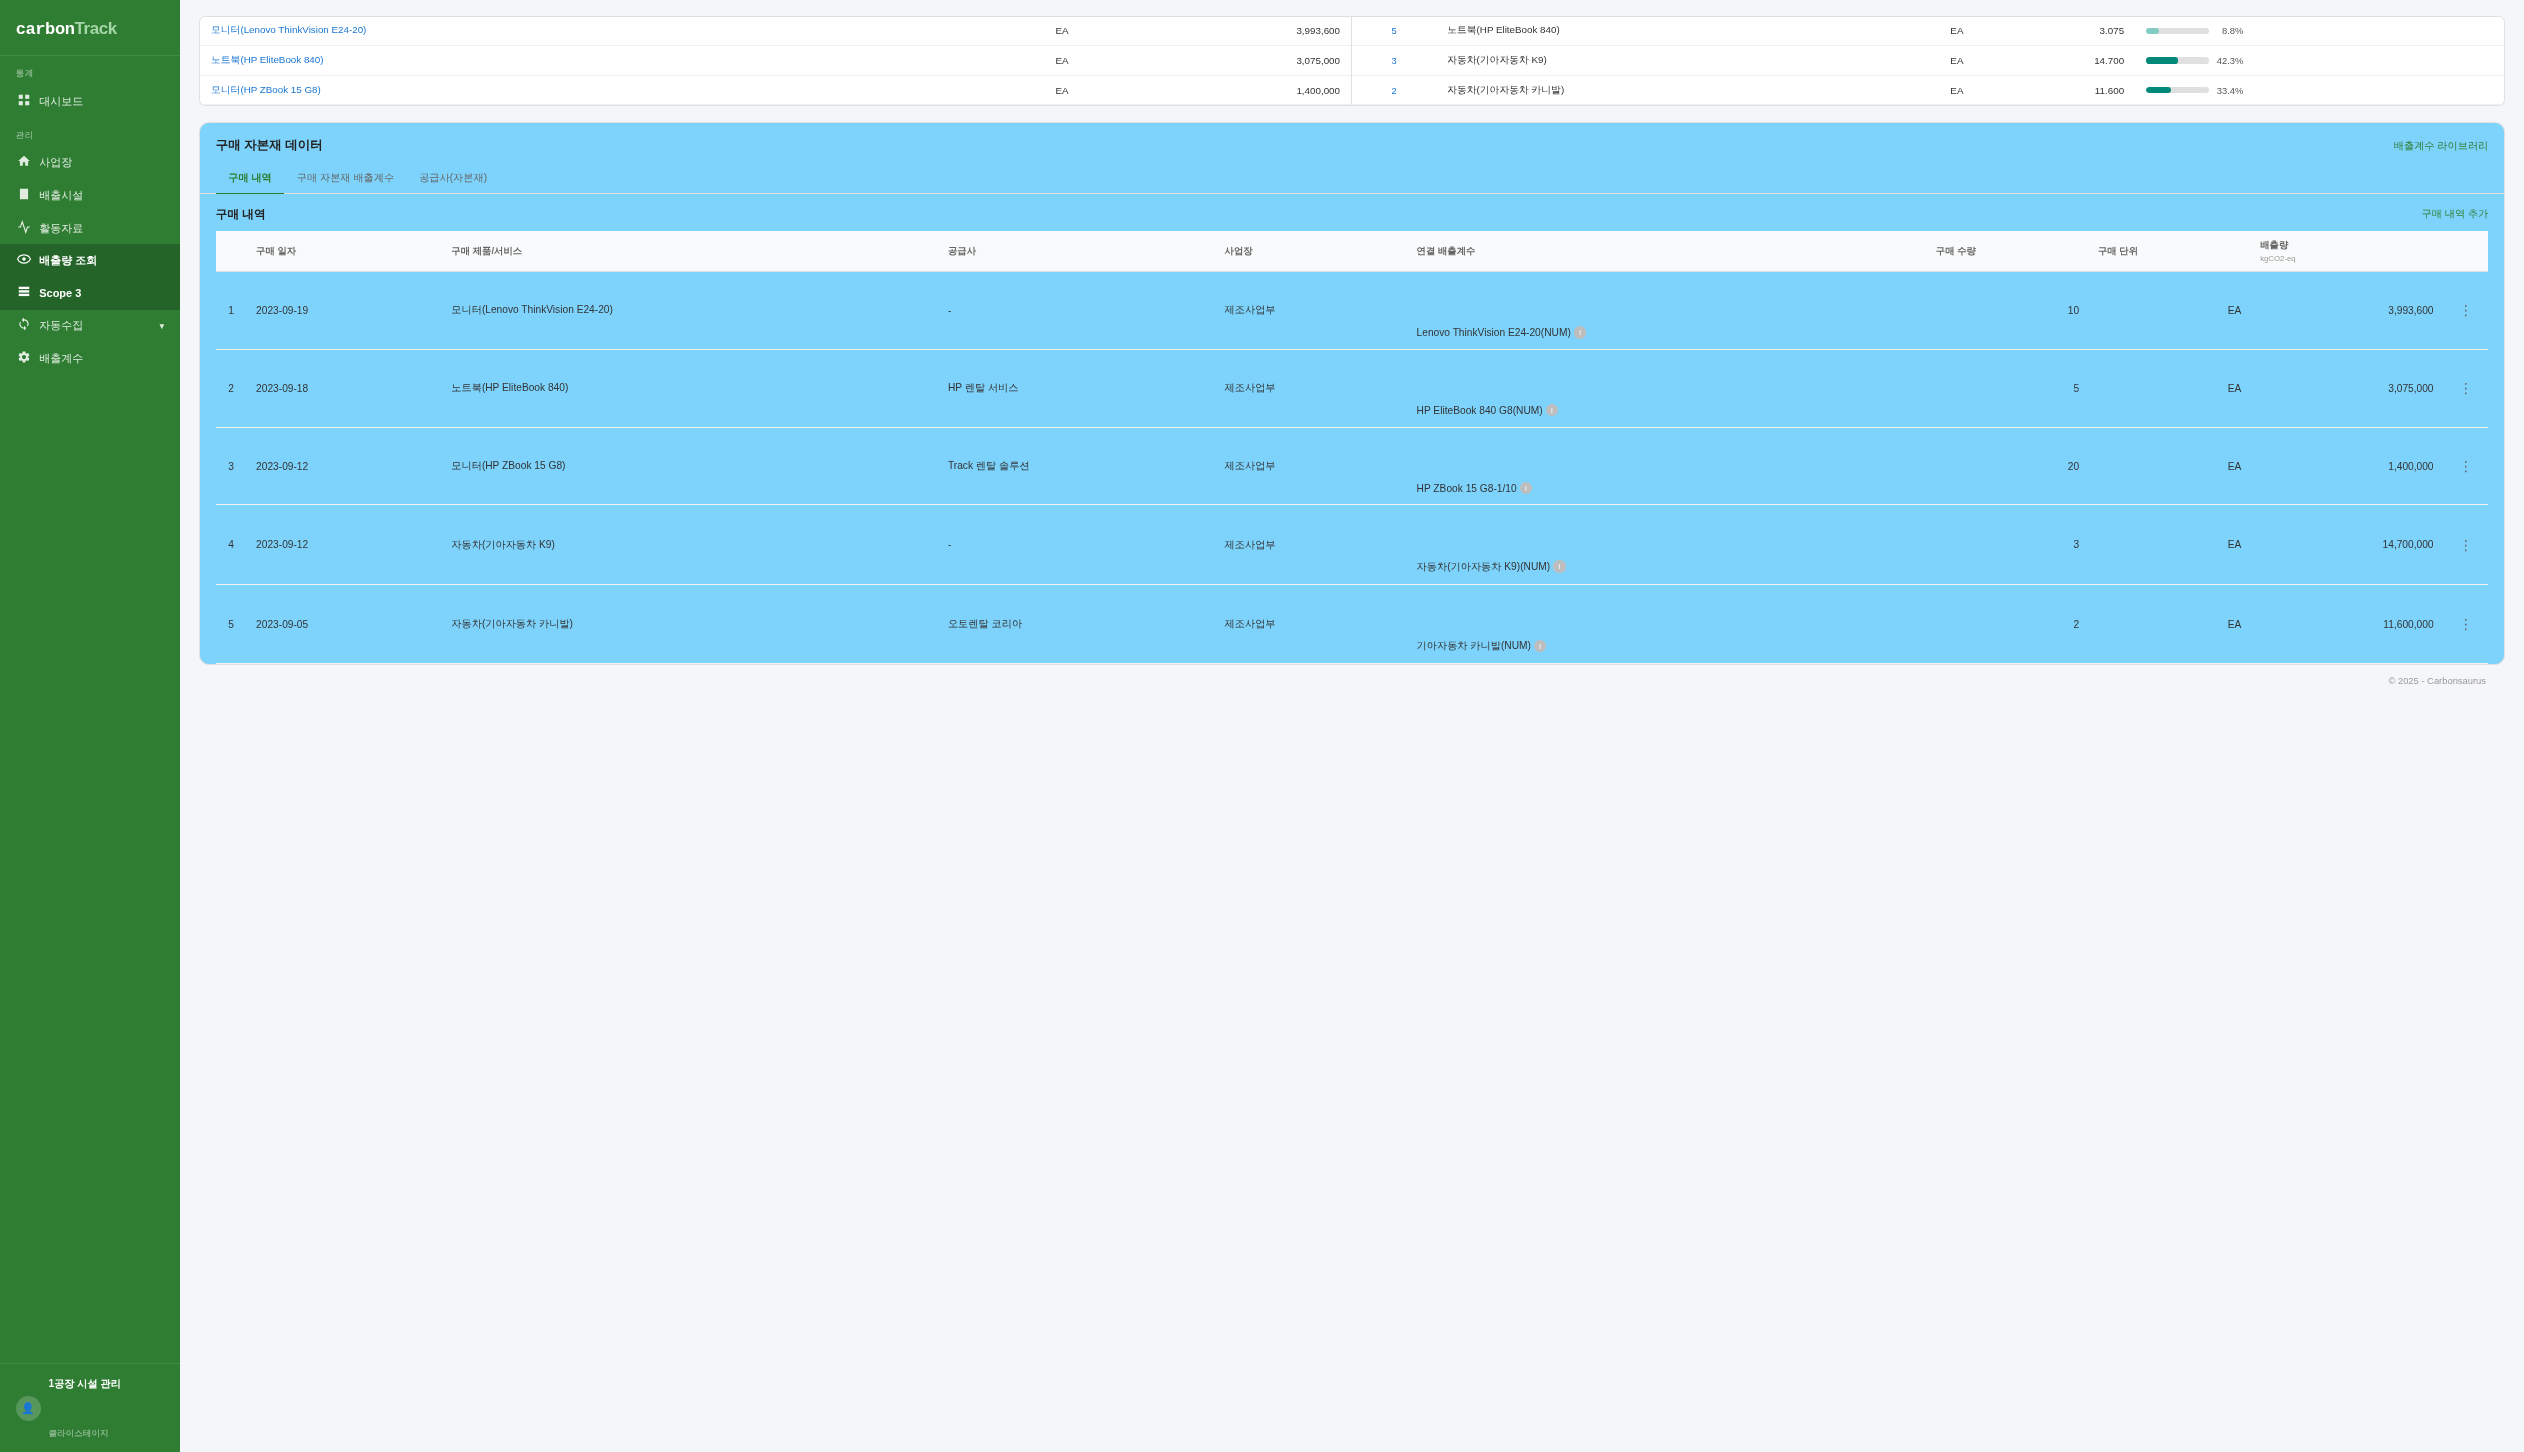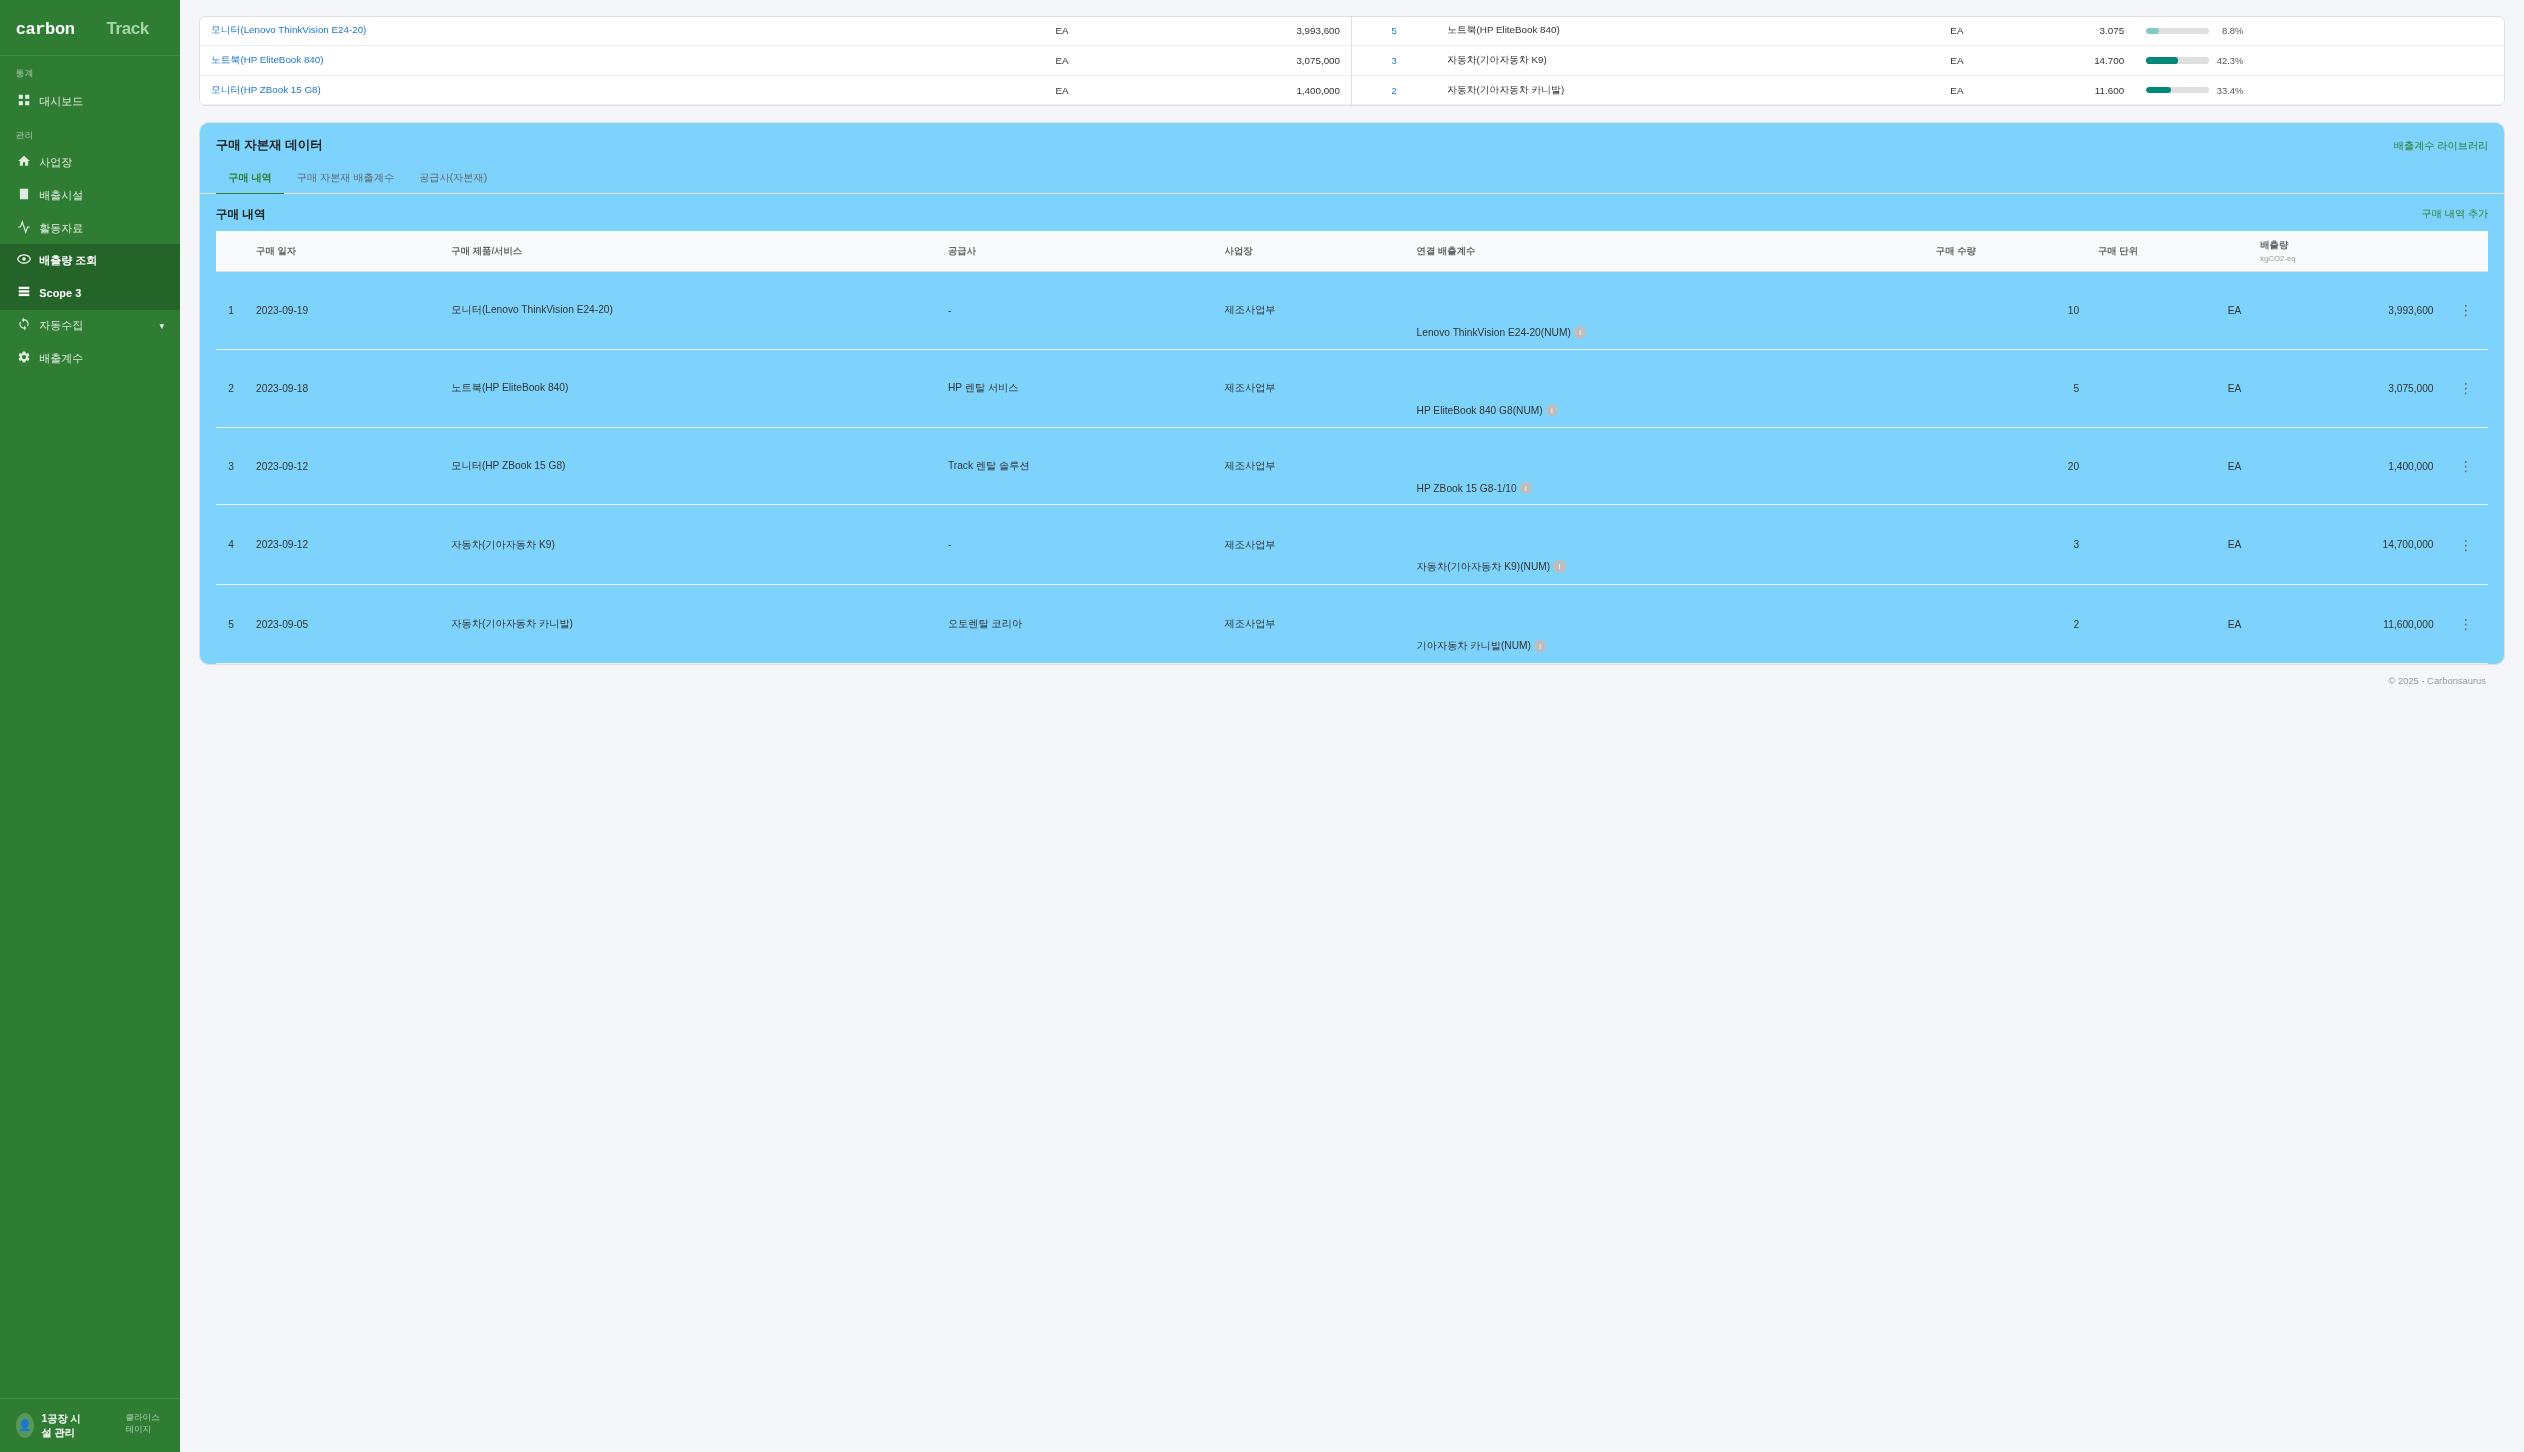--- a/index.html
+++ b/index.html
@@ -16,21 +16,21 @@
       height: 100vh;
     }
     .sidebar-logo {
       padding: 19px 15.7px 15.7px;
       font-size: 17px;
       font-weight: 700;
       letter-spacing: -0.4px;
       border-bottom: 0.8px solid rgba(255,255,255,0.1);
     }
     .sidebar-logo .carbon { color: white; font-family: Liberation Mono, monospace; }
-    .sidebar-logo .track { color: #a5d6a7; padding-left: 32px; }
+    .sidebar-logo .track { color: #a5d6a7; }
 
     .sidebar-section-label {
       padding: 12.5px 15.7px 4.7px;
       font-size: 8.6px;
       color: rgba(255,255,255,0.6);
       letter-spacing: 0.4px;
     }
     .sidebar-item {
       display: flex;
       align-items: center;
@@ -55,21 +55,21 @@
       gap: 7.8px;
       cursor: pointer;
     }
     .sidebar-footer .avatar {
       width: 25px; height: 25px;
       background: rgba(255,255,255,0.2);
       border-radius: 50%;
       display: flex; align-items: center; justify-content: center;
       font-size: 11px;
     }
-    .sidebar-footer .user-info { display: flex; flex-direction: row; gap: 37px; }
+    .sidebar-footer .user-info { display: flex; flex-direction: column; gap: 37px; }
     .sidebar-footer .user-name { font-size: 10.2px; font-weight: 600; color: white; }
     .sidebar-footer .user-role { font-size: 8.6px; color: rgba(255,255,255,0.6); }
 
     
     .main {
       flex: 1;
       display: flex;
       flex-direction: column;
       overflow: hidden;
     }

